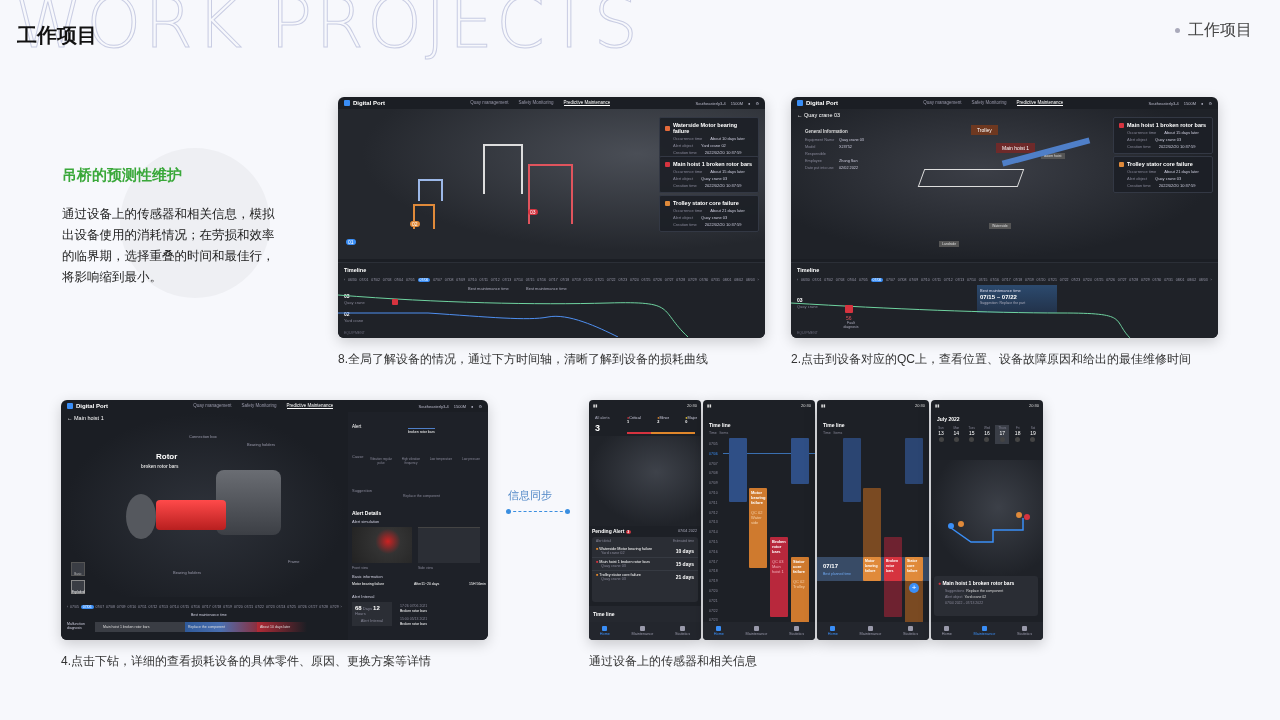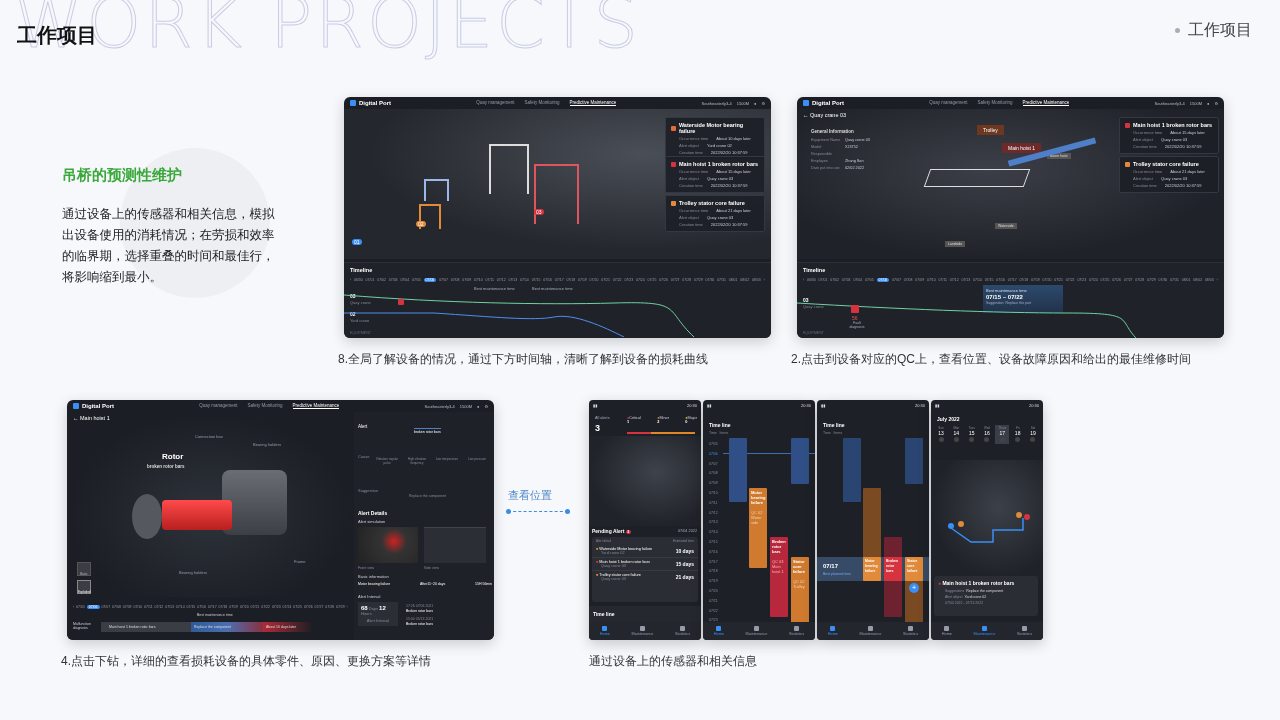--- a/index.html
+++ b/index.html
@@ -4,21 +4,21 @@
 <style>
 *{box-sizing:border-box;margin:0;padding:0;}
 body{width:1280px;height:720px;background:#f7f8fc;font-family:"Liberation Sans","DejaVu Sans",sans-serif;position:relative;overflow:hidden;color:#222;}
 .bg-word{position:absolute;left:14px;top:-18px;font-size:70px;letter-spacing:3px;color:transparent;-webkit-text-stroke:1px #c9cde3;font-family:"DejaVu Sans",sans-serif;font-weight:300;white-space:nowrap;}
 .page-title{position:absolute;left:17px;top:22px;font-size:20px;font-weight:bold;color:#111;}
 .crumb{position:absolute;right:28px;top:20px;font-size:16px;color:#444;display:flex;align-items:center;gap:8px;}
 .crumb .dot{width:5px;height:5px;border-radius:50%;background:#aab;}
 .circle-deco{position:absolute;left:120px;top:148px;width:150px;height:150px;border-radius:50%;background:#eeeff3;}
 .intro-title{position:absolute;left:62px;top:166px;font-size:15px;font-weight:bold;color:#3aa83a;}
 .intro-text{position:absolute;left:62px;top:204px;width:214px;font-size:12.5px;line-height:21px;color:#222;}
-.shot{position:absolute;background:#1b1e24;border-radius:6px;overflow:hidden;box-shadow:0 4px 14px rgba(0,0,0,0.18);margin-left:6px;}
+.shot{position:absolute;background:#1b1e24;border-radius:6px;overflow:hidden;box-shadow:0 4px 14px rgba(0,0,0,0.18);}
 .caption{position:absolute;font-size:12px;color:#333;line-height:19px;}
 .topbar{position:absolute;left:0;top:0;right:0;height:12px;display:flex;align-items:center;justify-content:space-between;padding:0 6px;font-size:5px;color:#ccd;}
 .logo{display:flex;align-items:center;gap:3px;font-size:6px;color:#fff;font-weight:bold;}
 .logo i{display:inline-block;width:6px;height:6px;background:#3a8ef6;border-radius:1px;}
 .nav{display:flex;gap:10px;font-size:4.5px;color:#99a;}
 .nav .active{color:#fff;border-bottom:1px solid #fff;}
 .topright{display:flex;gap:5px;font-size:4px;color:#bbc;}
 .scene{position:absolute;left:0;top:12px;right:0;height:150px;background:radial-gradient(ellipse at 60% 40%,#3b3f48,#22252c 70%);}
 .alert-card{position:absolute;background:rgba(28,31,38,0.92);border:1px solid #333844;border-radius:2px;padding:4px 5px;width:100px;}
 .alert-card .t{font-size:5.5px;color:#fff;font-weight:bold;display:flex;gap:3px;align-items:center;}
@@ -424,21 +424,21 @@
       </div>
     <div style="position:absolute;left:130px;top:13px;font-size:3.5px;color:#ccd;">Best maintenance time</div>
     <div style="position:absolute;left:6px;top:22px;width:25px;font-size:3.5px;color:#ccd;">Malfunction diagnosis</div>
     <div style="position:absolute;left:34px;top:22px;width:90px;height:10px;background:#3a3d44;font-size:3.5px;color:#ddd;padding:3px 8px;">Main hoist 1  broken rotor bars</div>
     <div style="position:absolute;left:124px;top:22px;width:72px;height:10px;background:linear-gradient(90deg,#2f5a9a,#4a6fb0,#8a3040);font-size:3.5px;color:#ddd;padding:3px 3px;">Replace the component</div>
     <div style="position:absolute;left:196px;top:22px;width:50px;height:10px;background:linear-gradient(90deg,#b32a36,rgba(179,42,54,0));font-size:3.5px;color:#ddd;padding:3px 3px;">About 10 days later</div>
   </div>
 </div>
 <div class="caption" style="left:61px;top:652px;">4.点击下钻，详细的查看损耗设备的具体零件、原因、更换方案等详情</div>
 
-<div class="sync">查看位置</div>
+<div class="sync">信息同步</div>
 <div class="sync-line"></div>
 
 <div class="phone" style="left:589px;">
   <div class="status">
       <span>▮▮</span>
       <span>20:30</span>
     </div>
   <div style="position:absolute;left:6px;top:16px;font-size:3.8px;color:#aab;">All alerts</div>
   <div style="position:absolute;left:6px;top:23px;font-size:9px;color:#fff;font-weight:bold;">3</div>
   <div style="position:absolute;left:38px;top:16px;width:70px;display:flex;justify-content:space-between;font-size:3.8px;color:#ccd;">

